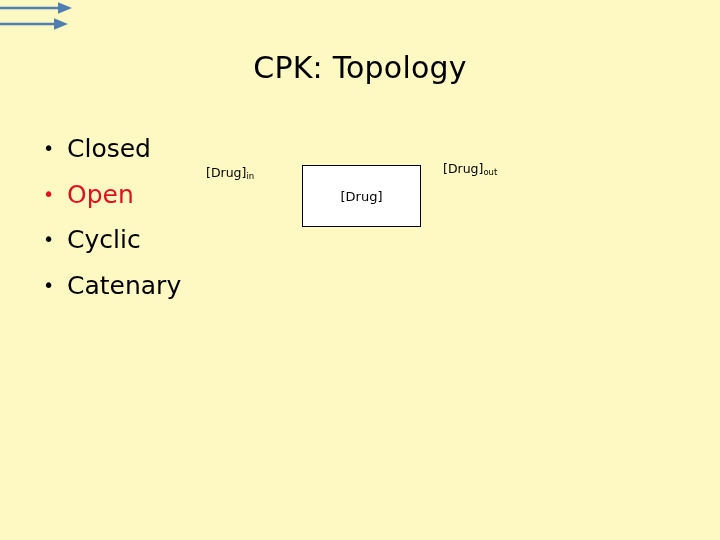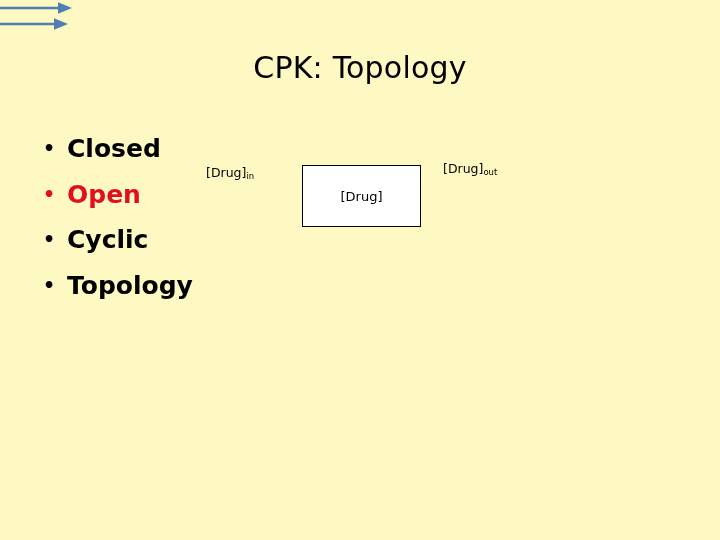--- a/index.html
+++ b/index.html
@@ -40,35 +40,35 @@
     list-style: none;
     margin: 0;
     padding: 0;
   }
   .bullet-item {
     position: relative;
     padding-left: 27px;
     font-size: 25px;
     line-height: 45.5px;
     color: #000000;
-    font-weight: 700;
+    font-weight: 400;
     white-space: nowrap;
   }
   .bullet-item::before {
     content: "\2022";
     position: absolute;
     left: 3px;
     top: 0;
     font-size: 19px;
     line-height: 45.5px;
     color: inherit;
   }
   .bullet-item.accent {
     color: #E01020;
-    font-weight: 700;
+    font-weight: 400;
   }
 
   
   #diagram {
     position: absolute;
     left: 0;
     top: 0;
     width: 720px;
     height: 379px;
     pointer-events: none;
@@ -130,21 +130,21 @@
     <li class="bullet-item">
       <span>Closed</span>
     </li>
     <li class="bullet-item accent">
       <span>Open</span>
     </li>
     <li class="bullet-item">
       <span>Cyclic</span>
     </li>
     <li class="bullet-item">
-      <span>Topology</span>
+      <span>Catenary</span>
     </li>
   </ul>
 
   <div id="diagram">
 
     <div class="flow-label" id="label-drug-in">
       <span>[Drug]</span><sub>in</sub>
     </div>
 
     <div id="arrow-in-wrap">

